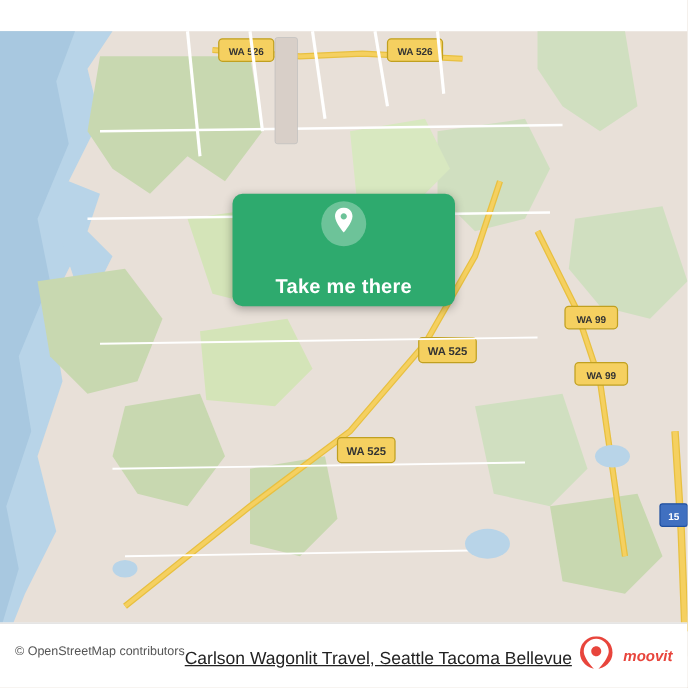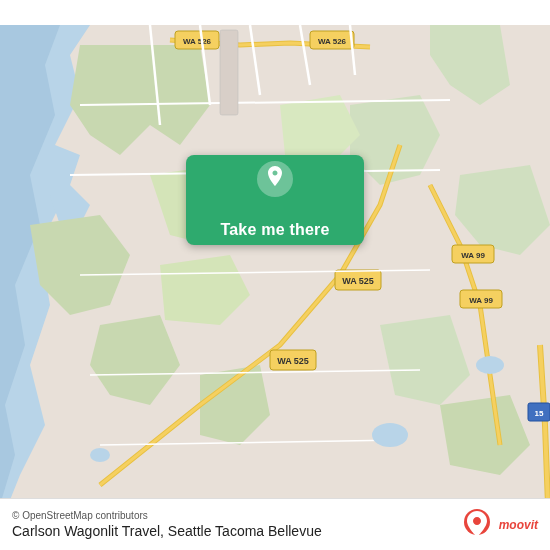--- a/index.html
+++ b/index.html
@@ -38,34 +38,35 @@
       border-top: 1px solid #ddd;
       display: flex;
       align-items: center;
       justify-content: space-between;
       padding: 0 12px;
       z-index: 10;
     }
 
     #attribution-left {
       display: flex;
-      flex-direction: column;
+      flex-direction: row;
       justify-content: flex-end;
     }
 
     #osm-attribution {
       font-size: 10px;
       color: #555;
     }
 
     #location-name {
       font-size: 14px;
       font-weight: 500;
       color: #222;
       margin-top: 2px;
+      text-decoration: underline;
     }
 
     #moovit-logo {
       display: flex;
       align-items: center;
       gap: 6px;
     }
 
     #moovit-icon {
       width: 32px;

